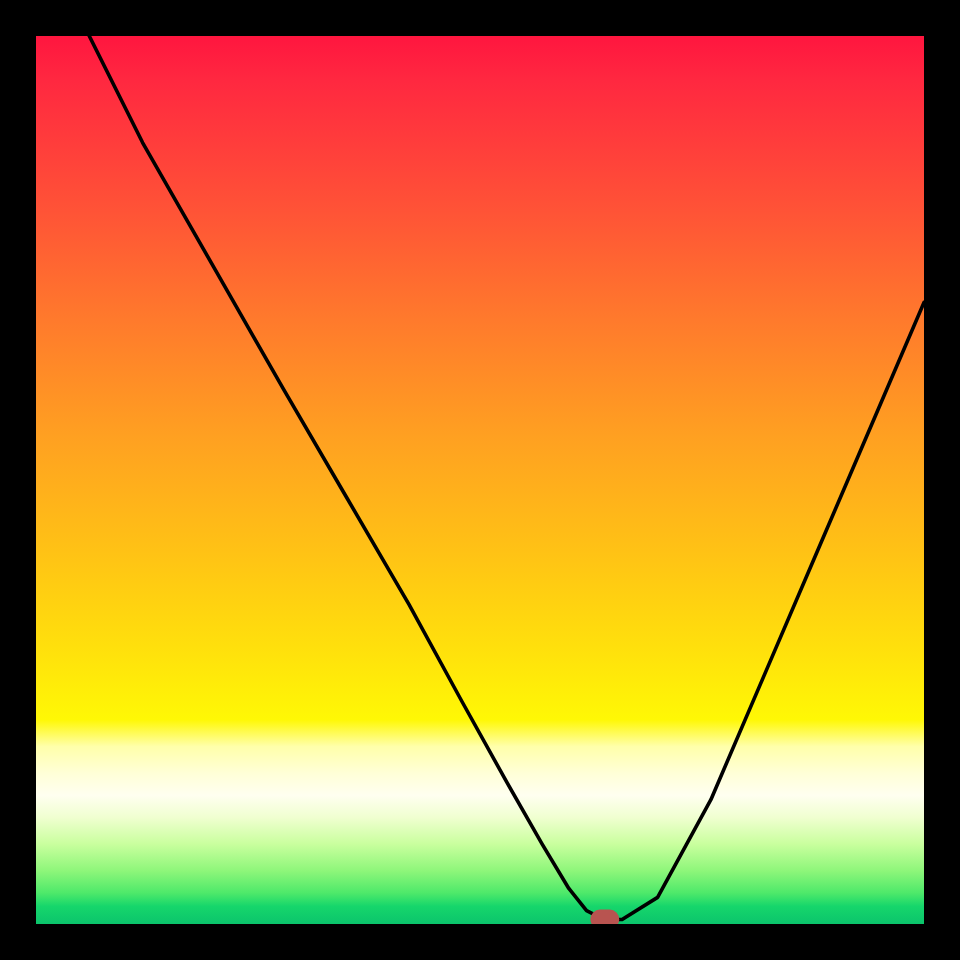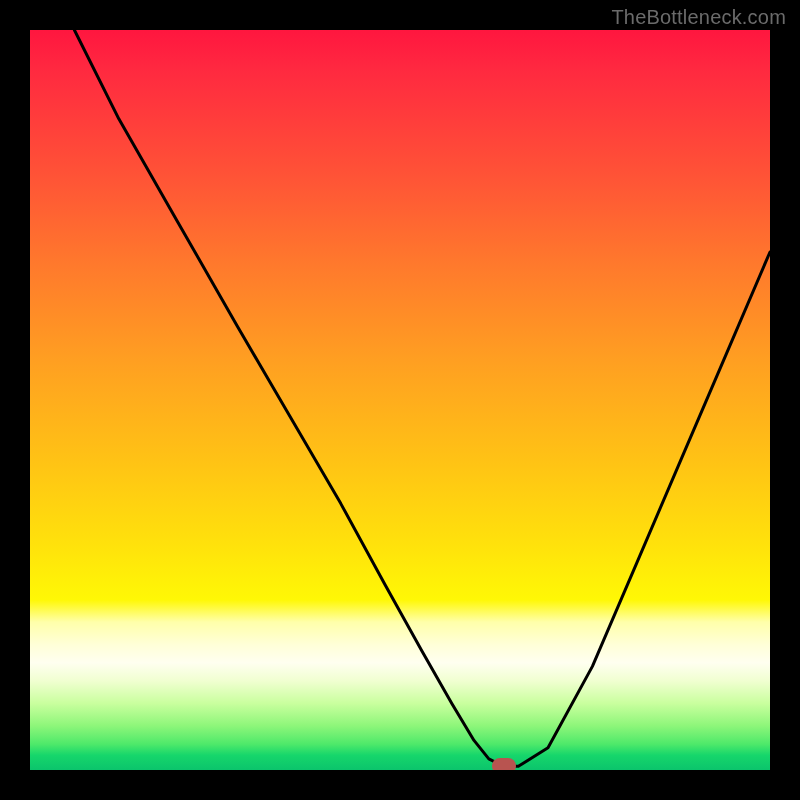--- a/index.html
+++ b/index.html
@@ -73,21 +73,20 @@
     border-radius: 8px;
     background: #b85450;
     z-index: 25;
     transform: translate(-50%, -50%);
   }
 </style>
 </head>
 <body>
 
 <div class="frame">
-  <div class="watermark">TheBottleneck.com</div>
 
   <div class="plot-area">
     <div class="grad-main"></div>
 
     <svg class="curve" viewBox="0 0 740 740" preserveAspectRatio="none">
       <path id="curve-path" fill="none" stroke="#000000" stroke-width="3" stroke-linecap="round" stroke-linejoin="round" d="M44.4 0.0 L88.8 88.8 L148.0 192.4 L207.2 296.0 L259.0 384.8 L310.8 473.6 L355.2 555.0 L392.2 621.6 L421.8 673.4 L444.0 710.4 L458.8 728.9 L473.6 736.3 L488.4 736.3 L518.0 717.8 L562.4 636.4 L606.8 532.8 L651.2 429.2 L695.6 325.6 L740.0 222.0"></path>
     </svg>
 
     <div class="marker" id="marker" style="left: 473.6px; top: 736.3px; background: rgb(184, 84, 80);"></div>
   </div>

